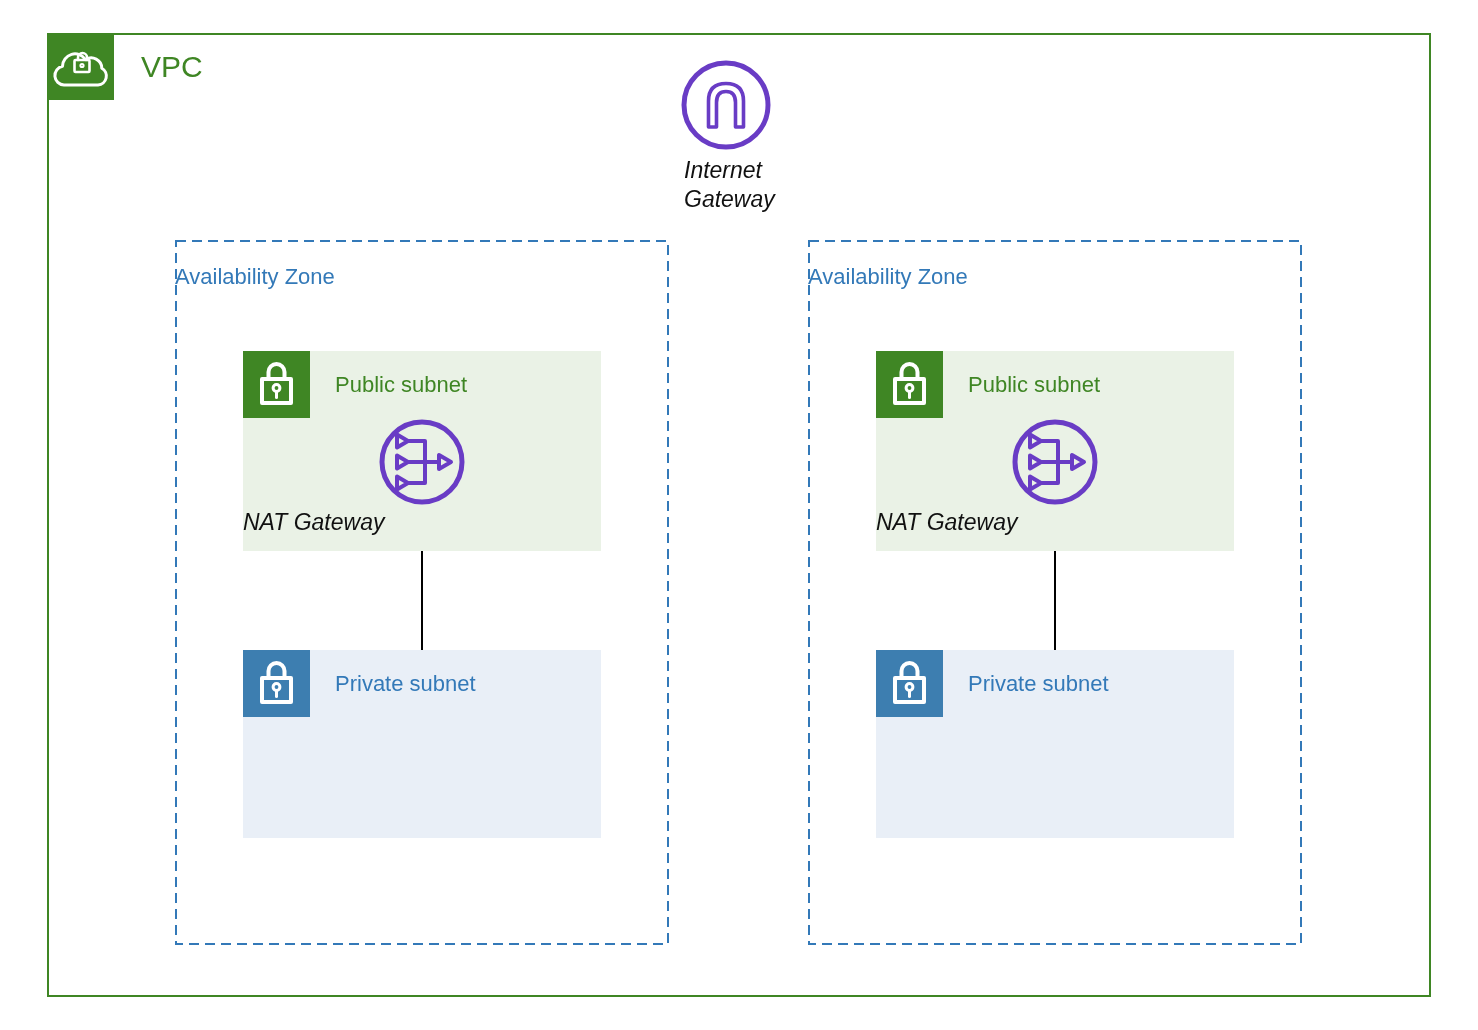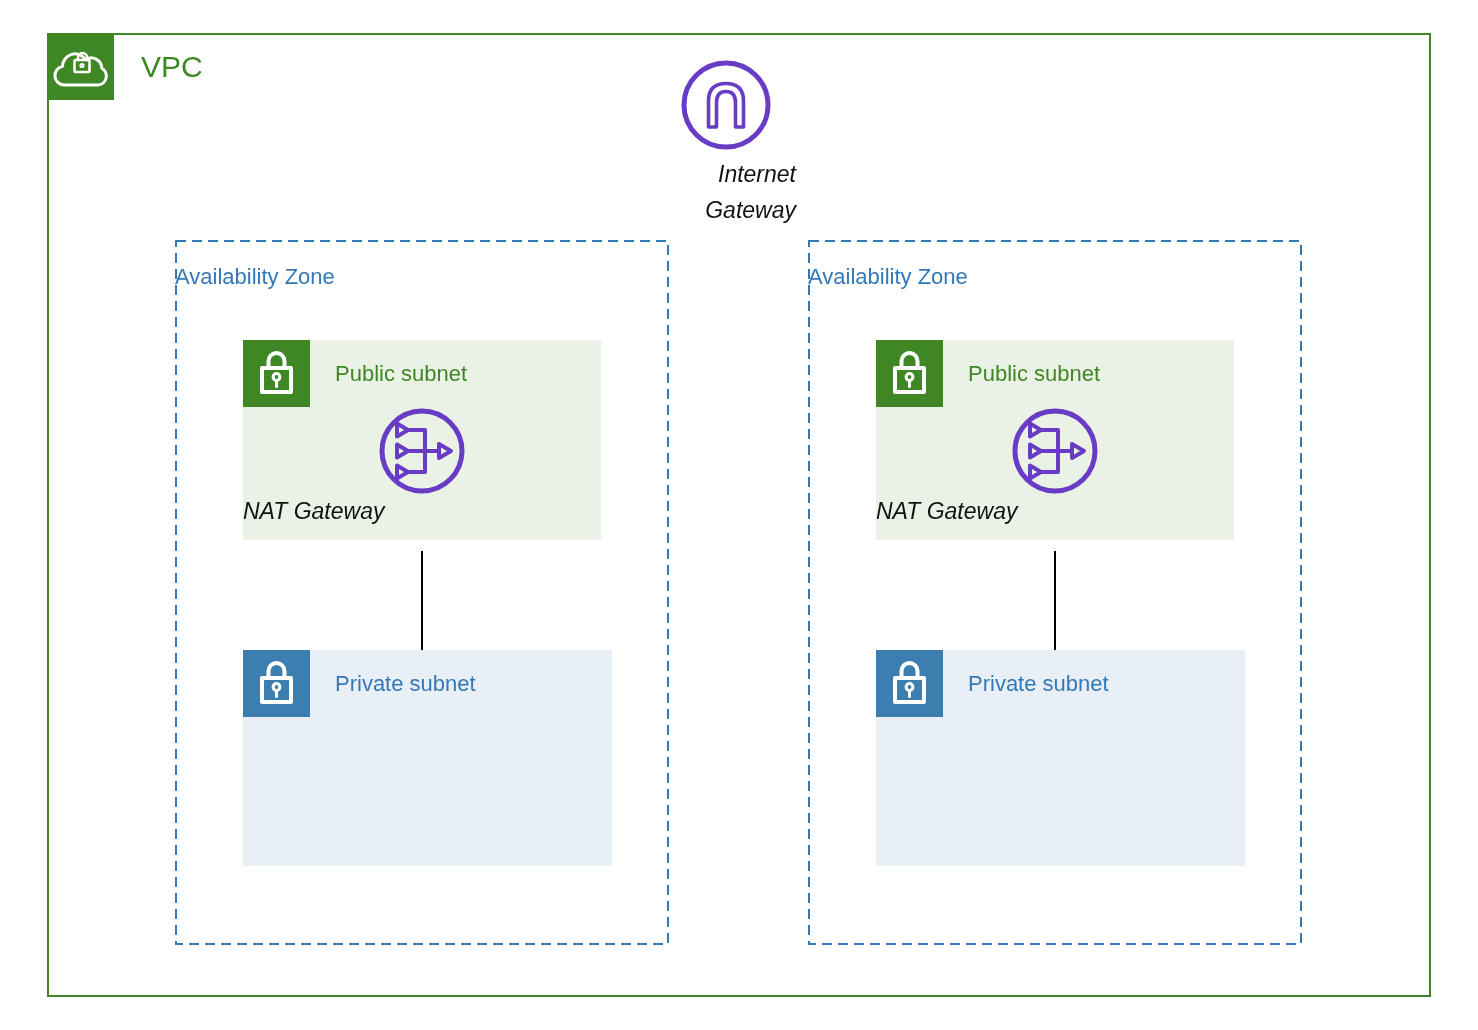--- a/index.html
+++ b/index.html
@@ -33,41 +33,40 @@
     font-size: 30px;
     color: var(--vpc-green);
   }
   
   .igw-node { position: absolute; left: 679px; top: 58px; width: 130px; }
   .igw-icon svg { display: block; }
   .igw-label {
     margin: 4px 0 0 5px;
     width: 112px;
     font-size: 23px;
-    line-height: 36px;
+    line-height: 29px;
     font-style: italic;
     color: var(--label-black);
-    text-align: right;
   }
   
   .az { position: absolute; top: 240px; width: 494px; height: 705px; }
   .az-1 { left: 175px; }
   .az-2 { left: 808px; }
   .az-border { position: absolute; left: 0; top: 0; width: 494px; height: 705px; }
   .az-label {
     position: absolute;
     left: 0; top: 24px; width: 100%;
     text-align: left;
     font-size: 22px;
     color: var(--az-blue);
   }
   
   .subnet { position: absolute; left: 68px; width: 358px; }
-  .subnet.public { top: 100px; height: 200px; background: var(--subnet-green-bg); }
-  .subnet.private { top: 410px; height: 216px; background: var(--subnet-blue-bg); padding-left: 11px; }
+  .subnet.public { top: 111px; height: 200px; background: var(--subnet-green-bg); }
+  .subnet.private { top: 410px; height: 188px; background: var(--subnet-blue-bg); }
   .subnet-icon { position: absolute; left: 0; top: 0; width: 67px; height: 67px; }
   .subnet-icon.green { background: var(--vpc-green); }
   .subnet-icon.blue { background: var(--private-blue); }
   .subnet-icon svg { display: block; width: 100%; height: 100%; }
   .subnet-label {
     position: absolute;
     left: 92px; top: 0;
     height: 67px; line-height: 67px;
     font-size: 22px;
   }

